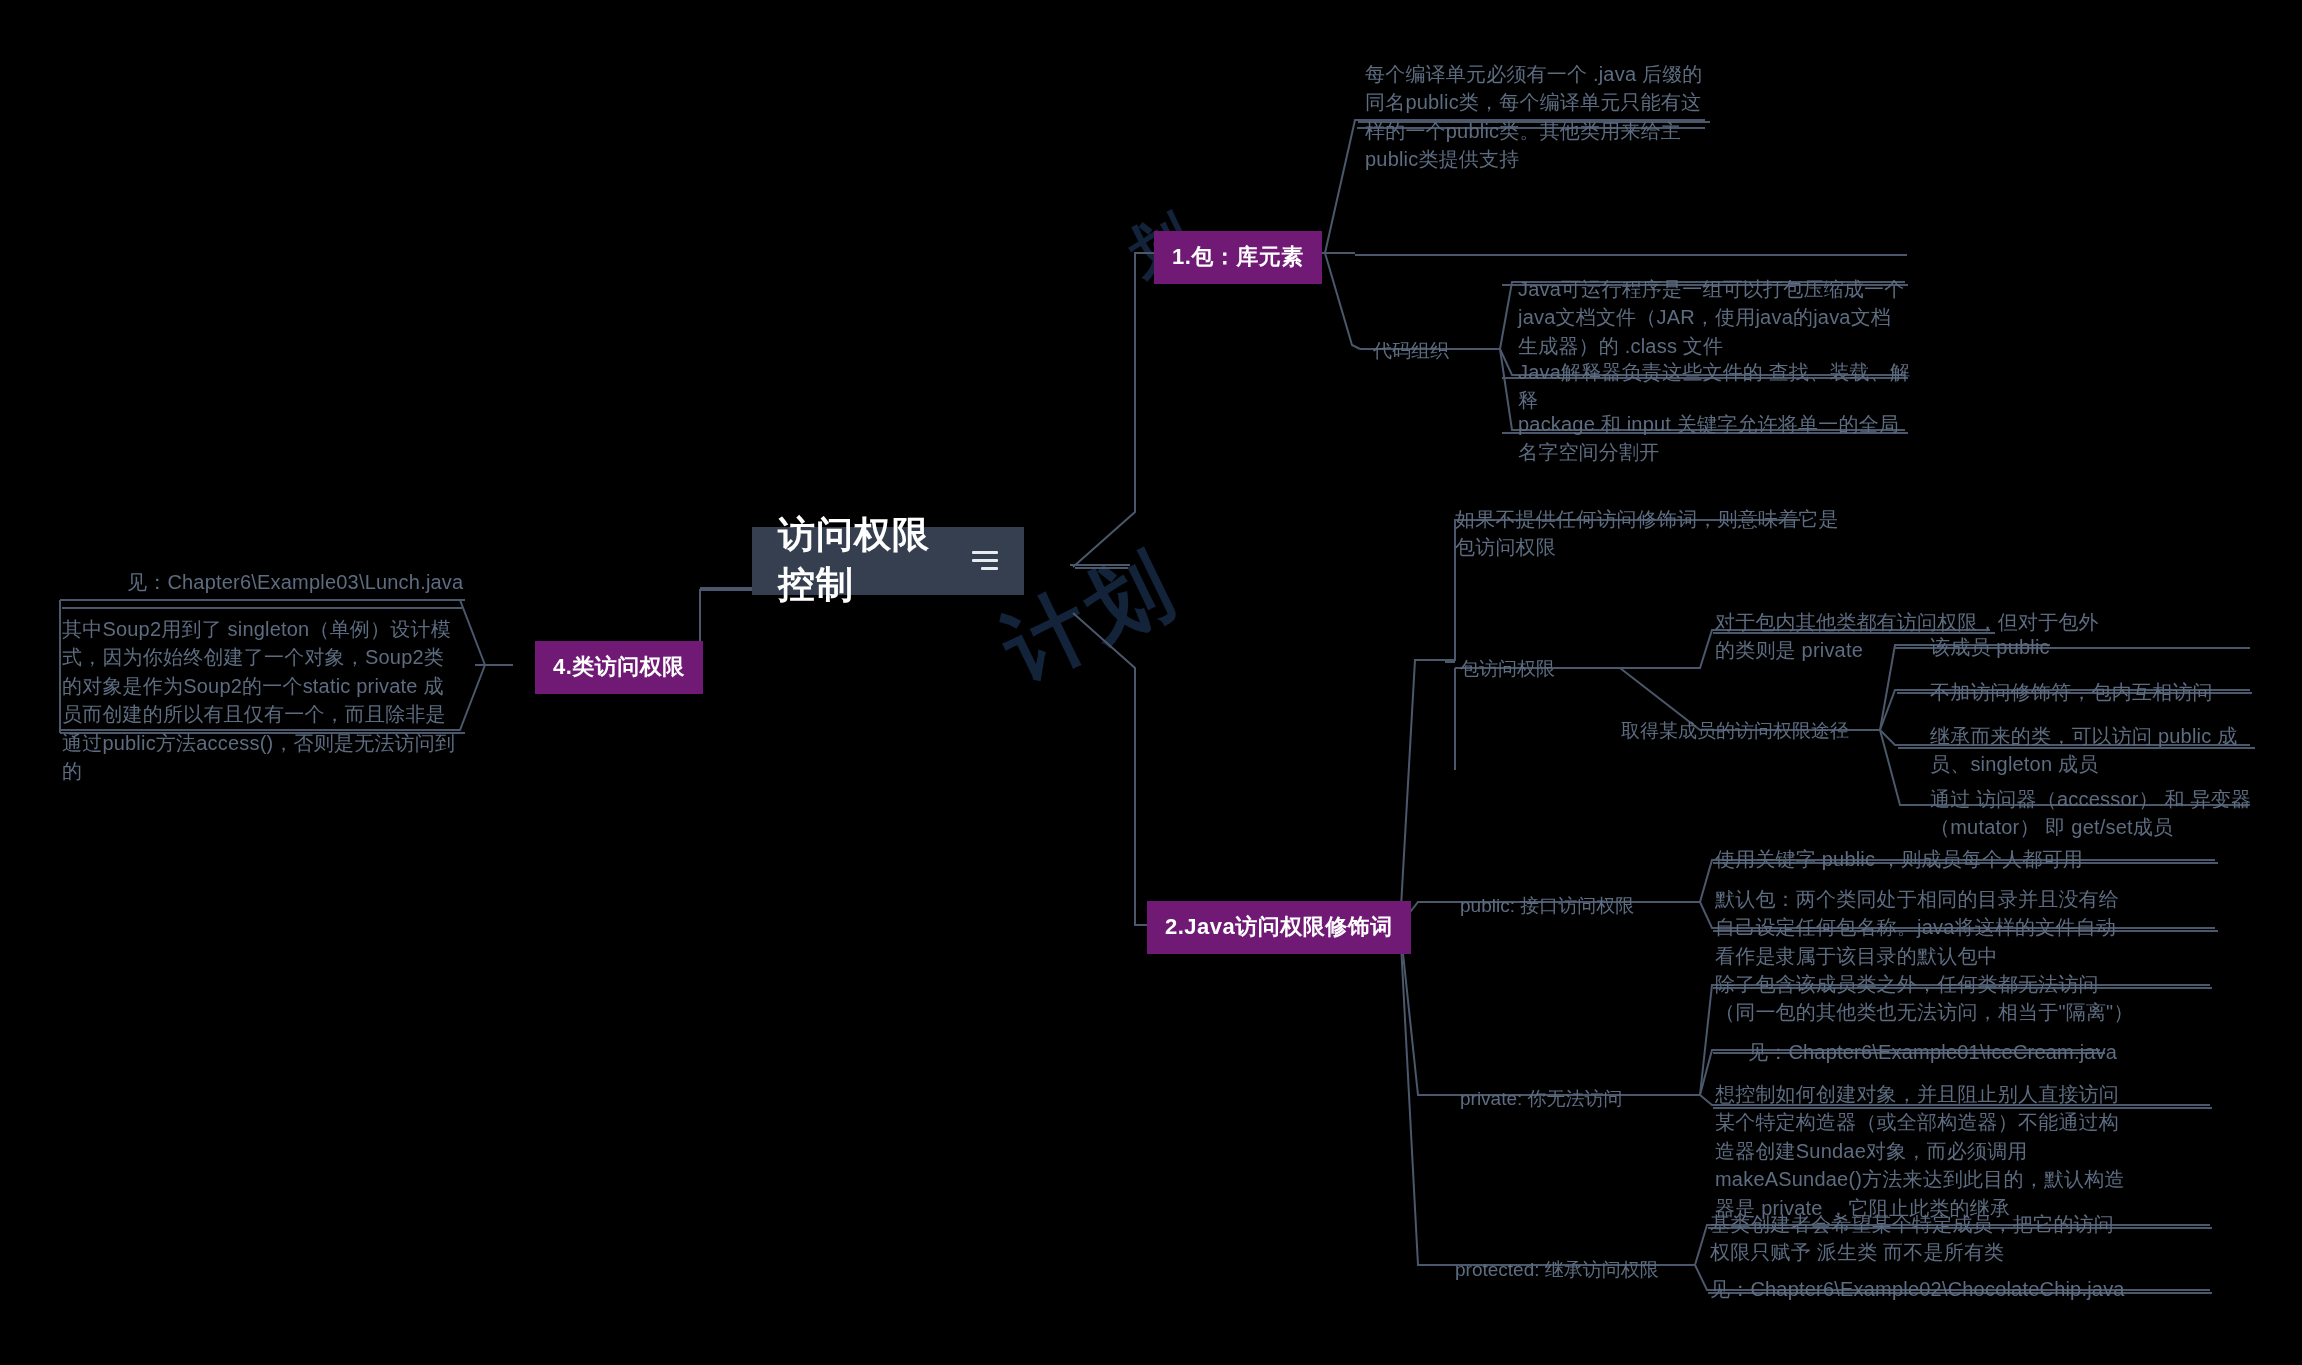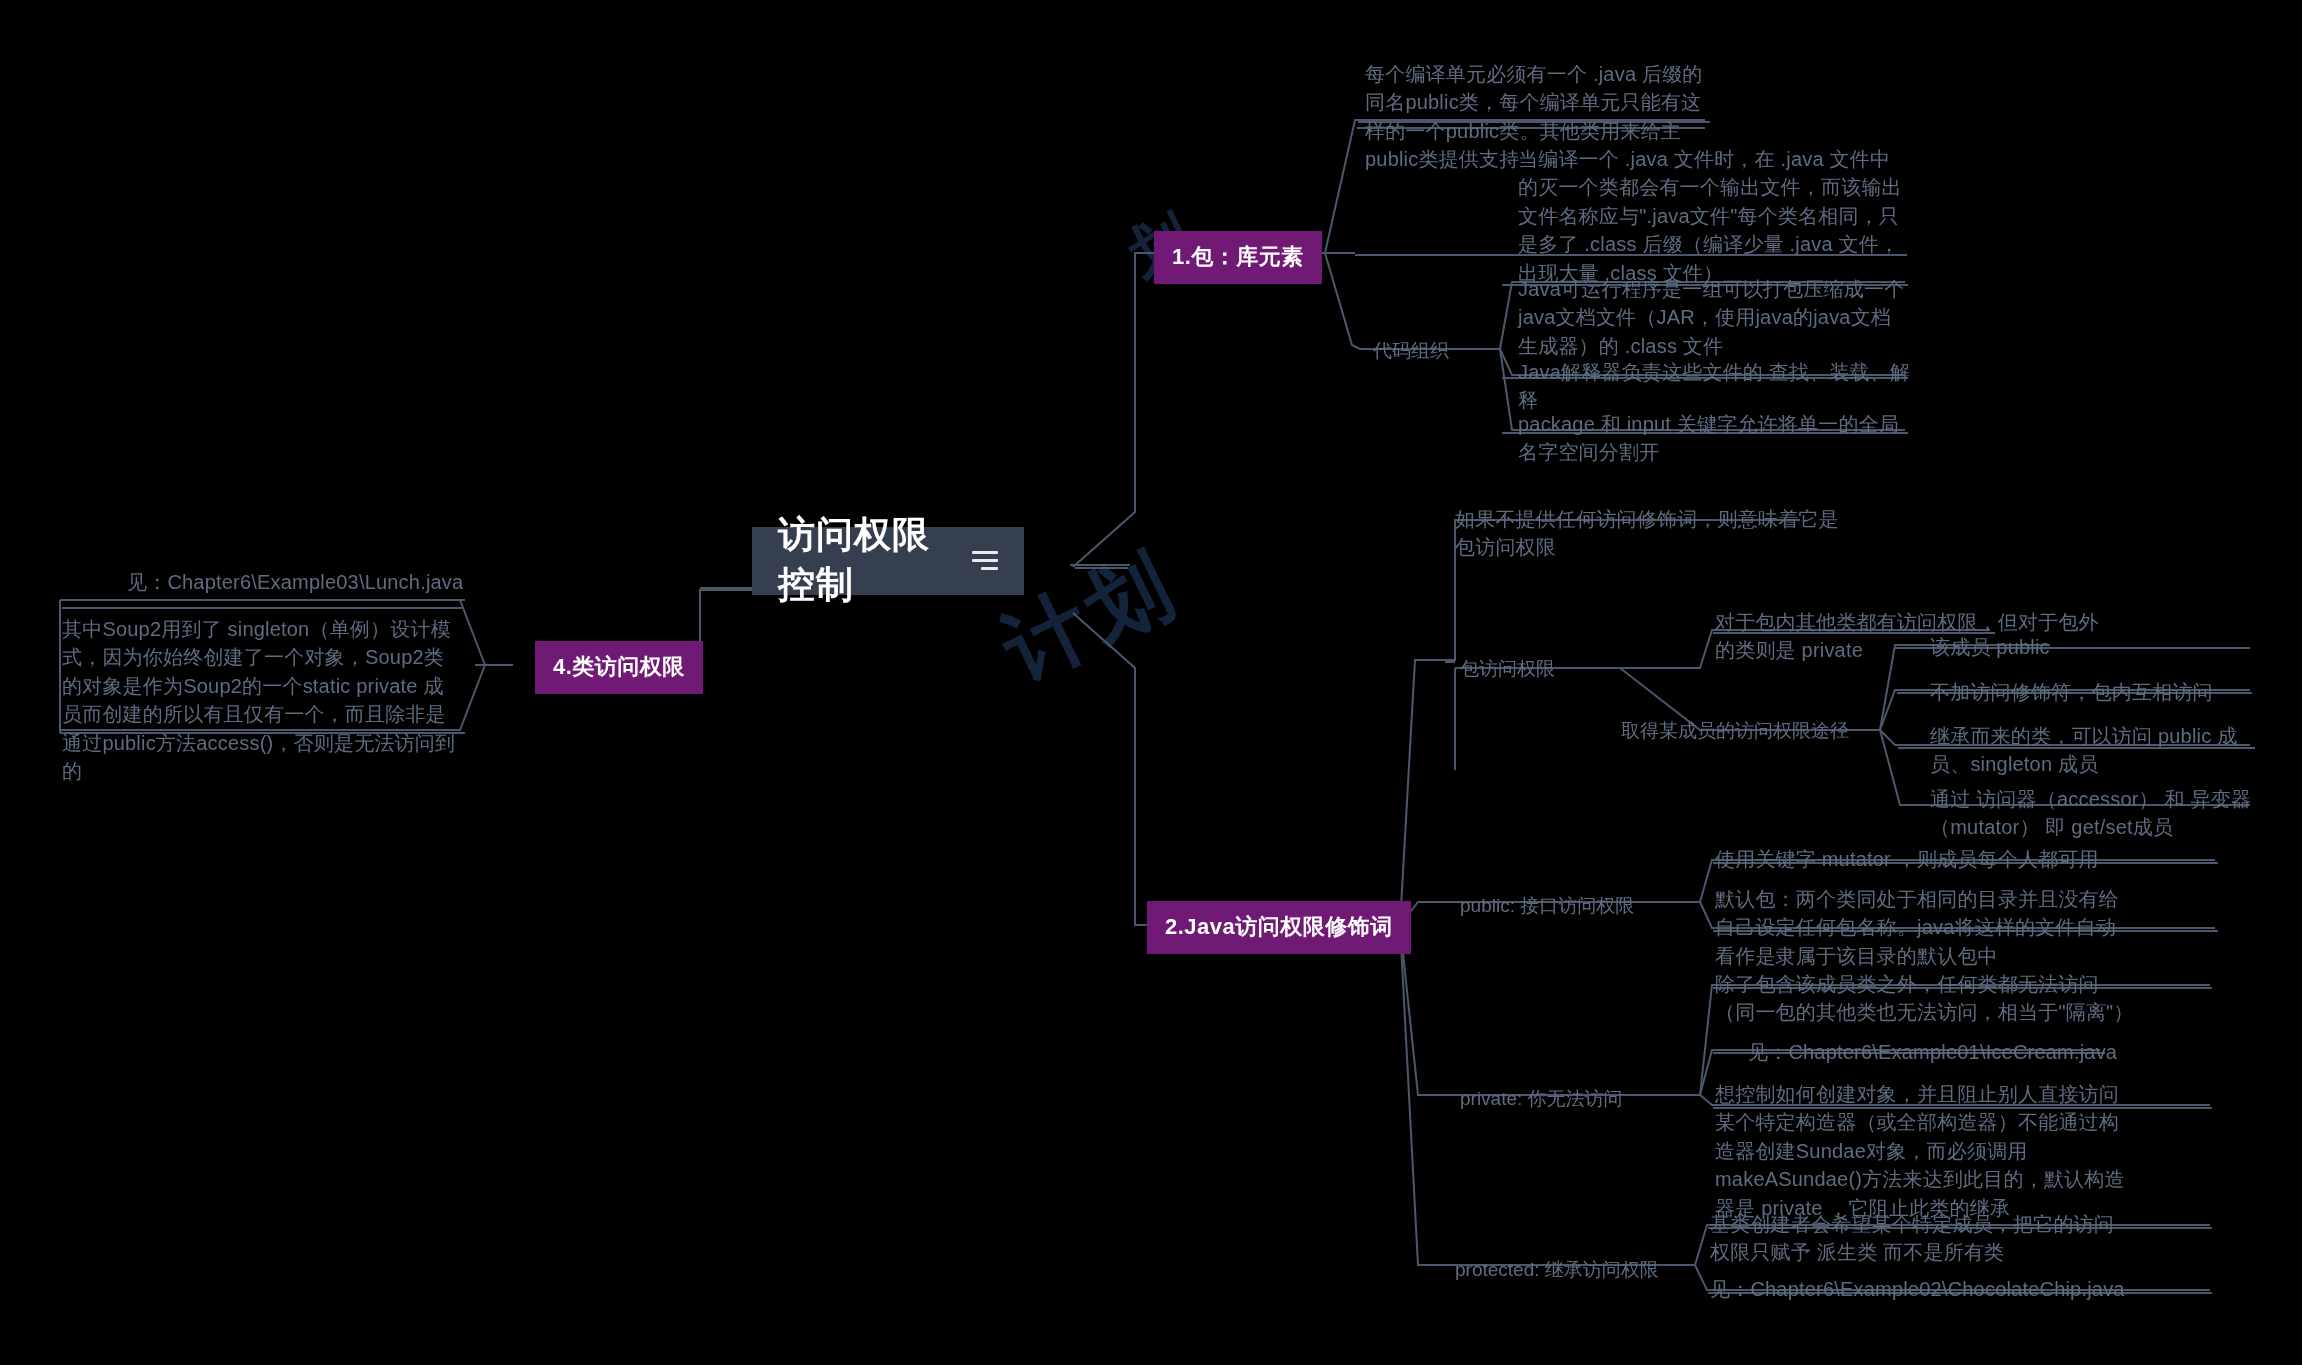--- a/index.html
+++ b/index.html
@@ -140,21 +140,20 @@
         <i></i>
     </span>
   </div>
 
   <div class="branch" style="left:1132px;top:231px;">
     <span>1.包：库元素</span>
   </div>
 
   <div class="node" style="left:1365px;top:60px;width:345px;">每个编译单元必须有一个 .java 后缀的同名public类，每个编译单元只能有这样的一个public类。其他类用来给主public类提供支持</div>
 
-  <div class="node" style="left:1518px;top:145px;width:390px;">当编译一个 .java 文件时，在 .java 文件中的灭一个类都会有一个输出文件，而该输出文件名称应与".java文件"每个类名相同，只是多了 .class 后缀（编译少量 .java 文件，出现大量 .class 文件）</div>
 
   <div class="label" style="left:1365px;top:338px;margin-left:8px;">代码组织</div>
 
   <div class="node" style="left:1518px;top:275px;width:390px;">Java可运行程序是一组可以打包压缩成一个java文档文件（JAR，使用java的java文档生成器）的 .class 文件</div>
   <div class="node" style="left:1518px;top:358px;width:400px;">Java解释器负责这些文件的 查找、装载、解释</div>
   <div class="node" style="left:1518px;top:410px;width:390px;">package 和 input 关键字允许将单一的全局名字空间分割开</div>
 
   <div class="branch" style="left:1125px;top:901px;">
     <span>2.Java访问权限修饰词</span>
   </div>
@@ -166,21 +165,21 @@
   <div class="node" style="left:1715px;top:608px;width:400px;">对于包内其他类都有访问权限，但对于包外的类则是 private</div>
 
   <div class="label" style="left:1585px;top:718px;margin-left:36px;">取得某成员的访问权限途径</div>
 
   <div class="node" style="left:1930px;top:633px;width:330px;">该成员 public</div>
   <div class="node" style="left:1930px;top:678px;width:340px;">不加访问修饰符，包内互相访问</div>
   <div class="node" style="left:1930px;top:722px;width:340px;">继承而来的类，可以访问 public 成员、singleton 成员</div>
   <div class="node" style="left:1930px;top:785px;width:340px;">通过 访问器（accessor） 和 异变器（mutator） 即 get/set成员</div>
 
   <div class="label" style="left:1460px;top:893px;">public: 接口访问权限</div>
-  <div class="node" style="left:1715px;top:845px;width:420px;">使用关键字 mutator ，则成员每个人都可用</div>
+  <div class="node" style="left:1715px;top:845px;width:420px;">使用关键字 public ，则成员每个人都可用</div>
   <div class="node" style="left:1715px;top:885px;width:420px;">默认包：两个类同处于相同的目录并且没有给自己设定任何包名称。java将这样的文件自动看作是隶属于该目录的默认包中</div>
 
   <div class="label" style="left:1460px;top:1086px;">private: 你无法访问</div>
   <div class="node" style="left:1715px;top:970px;width:420px;">除了包含该成员类之外，任何类都无法访问（同一包的其他类也无法访问，相当于"隔离"）</div>
   <div class="node" style="left:1715px;top:1038px;width:430px;margin-left:33px;">见：Chapter6\Example01\IceCream.java</div>
   <div class="node" style="left:1715px;top:1080px;width:420px;">想控制如何创建对象，并且阻止别人直接访问某个特定构造器（或全部构造器）不能通过构造器创建Sundae对象，而必须调用makeASundae()方法来达到此目的，默认构造器是 private ，它阻止此类的继承</div>
 
   <div class="label" style="left:1455px;top:1257px;">protected: 继承访问权限</div>
   <div class="node" style="left:1710px;top:1210px;width:420px;">基类创建者会希望某个特定成员，把它的访问权限只赋予 派生类 而不是所有类</div>
   <div class="node" style="left:1710px;top:1275px;width:440px;">见：Chapter6\Example02\ChocolateChip.java</div>

